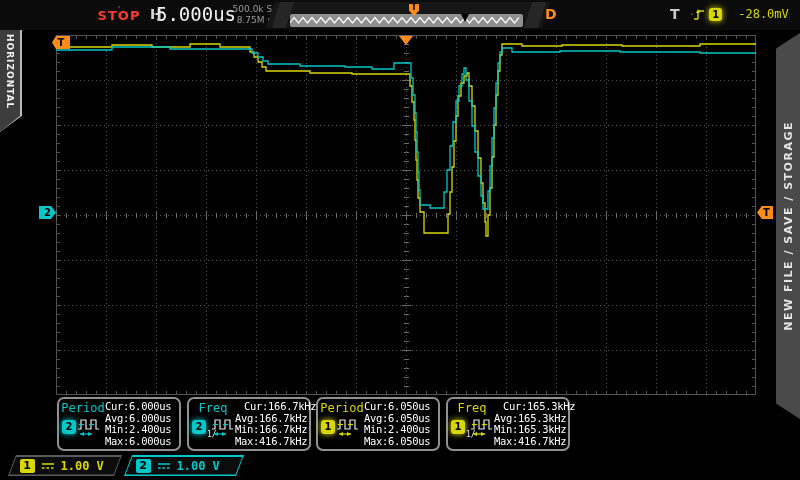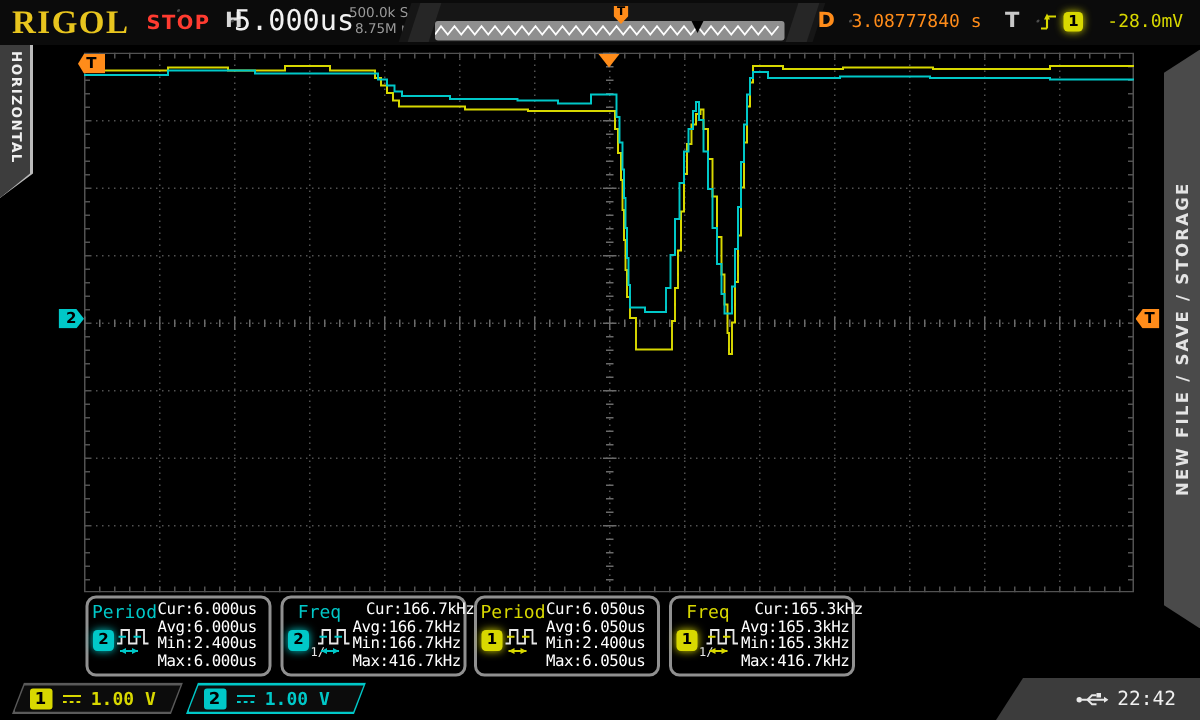--- a/index.html
+++ b/index.html
@@ -75,21 +75,20 @@
         display:flex;align-items:center;justify-content:flex-end;gap:6px;padding-right:16px;box-sizing:border-box;}
   #clock{color:#f0f0f0;font-size:13px;font-family:"DejaVu Sans Mono",monospace;}
   svg{display:block;}
 </style>
 </head>
 <body>
 
 <div id="screen">
 
   <div id="topbar">
-    <div id="logo">RIGOL</div>
 
     <div class="tbox" style="left:96px;top:4px;width:46px;flex-direction:column;">
       <div class="tbg"></div>
       <span id="stop-text">STOP</span>
     </div>
 
     <div class="wlabel abs" style="left:150px;top:6px;">H</div>
 
     <div class="tbox" style="left:163px;top:4px;width:64px;">
       <div class="tbg"></div>
@@ -106,24 +105,20 @@
     <div class="wing" style="left:528px;"></div>
     <div id="timeline">
       <svg id="tlwave" width="233" height="13">
           <path d="M0,9L4,3.5L8.5,9L13,3.5L17.5,9L22,3.5L26.5,9L31,3.5L35.5,9L40,3.5L44.5,9L49,3.5L53.5,9L58,3.5L62.5,9L67,3.5L71.5,9L76,3.5L80.5,9L85,3.5L89.5,9L94,3.5L98.5,9L103,3.5L107.5,9L112,3.5L116.5,9L121,3.5L125.5,9L130,3.5L134.5,9L139,3.5L143.5,9L148,3.5L152.5,9L157,3.5L161.5,9L166,3.5L170.5,9L175,3.5L179.5,9L184,3.5L188.5,9L193,3.5L197.5,9L202,3.5L206.5,9L211,3.5L215.5,9L220,3.5L224.5,9L229,3.5" fill="none" stroke="#fdfdfd" stroke-width="1.2"></path>
           <polygon points="171,0 179,0 175,8" fill="#000"></polygon>
         </svg>
     </div>
     <div id="tl-marker">T</div>
 
     <div id="d-label">D</div>
-    <div class="tbox" style="left:560px;top:4px;width:100px;">
-      <div class="tbg"></div>
-      <span id="dval-text" class="mono">3.08777840 s</span>
-    </div>
 
     <div id="t-label">T</div>
     <div class="tbox" style="left:685px;top:4px;width:110px;">
       <div class="tbg"></div>
       <div style="display:flex;align-items:center;gap:4px;">
         <svg id="trig-slope-svg" width="12" height="13" viewBox="0 0 12 13">
           <path d="M1 11 H5 M5 11 V3 M5 3 H11" stroke="#d8d800" stroke-width="1.4" fill="none"></path>
           <polygon points="3,5 7,5 5,1" fill="#d8d800"></polygon>
         </svg>
         <span id="trig-badge" class="badge" style="background: rgb(216, 216, 0); box-shadow: rgb(216, 216, 0) 0px 0px 6px;">1</span>
@@ -595,25 +590,14 @@
     <div class="inner">
       <span class="badge chbadge" style="background: rgb(0, 200, 200);">2</span>
       <svg width="14" height="8" viewBox="0 0 14 8">
         <line x1="1" y1="2" x2="13" y2="2" stroke="#00c8c8" stroke-width="1.4"></line>
         <line x1="1" y1="6" x2="13" y2="6" stroke="#00c8c8" stroke-width="1.4" stroke-dasharray="2.5,2"></line>
       </svg>
       <span class="chscale" style="color: rgb(0, 200, 200);">1.00 V</span>
     </div>
   </div>
 
-  <div id="graypanel">
-    <svg width="22" height="11" viewBox="0 0 22 11">
-      <circle cx="2.5" cy="5.5" r="1.8" fill="#e8e8e8"></circle>
-      <line x1="4" y1="5.5" x2="19" y2="5.5" stroke="#e8e8e8" stroke-width="1.3"></line>
-      <path d="M8 5.5 L11 2.5 L14 2.5" stroke="#e8e8e8" stroke-width="1.2" fill="none"></path>
-      <path d="M8 5.5 L11 8.5 L14 8.5" stroke="#e8e8e8" stroke-width="1.2" fill="none"></path>
-      <rect x="14" y="1" width="3" height="3" fill="#e8e8e8"></rect>
-      <polygon points="19,3.5 19,7.5 22,5.5" fill="#e8e8e8"></polygon>
-    </svg>
-    <span id="clock">22:42</span>
-  </div>
 
 </div>
 
 </body></html>

